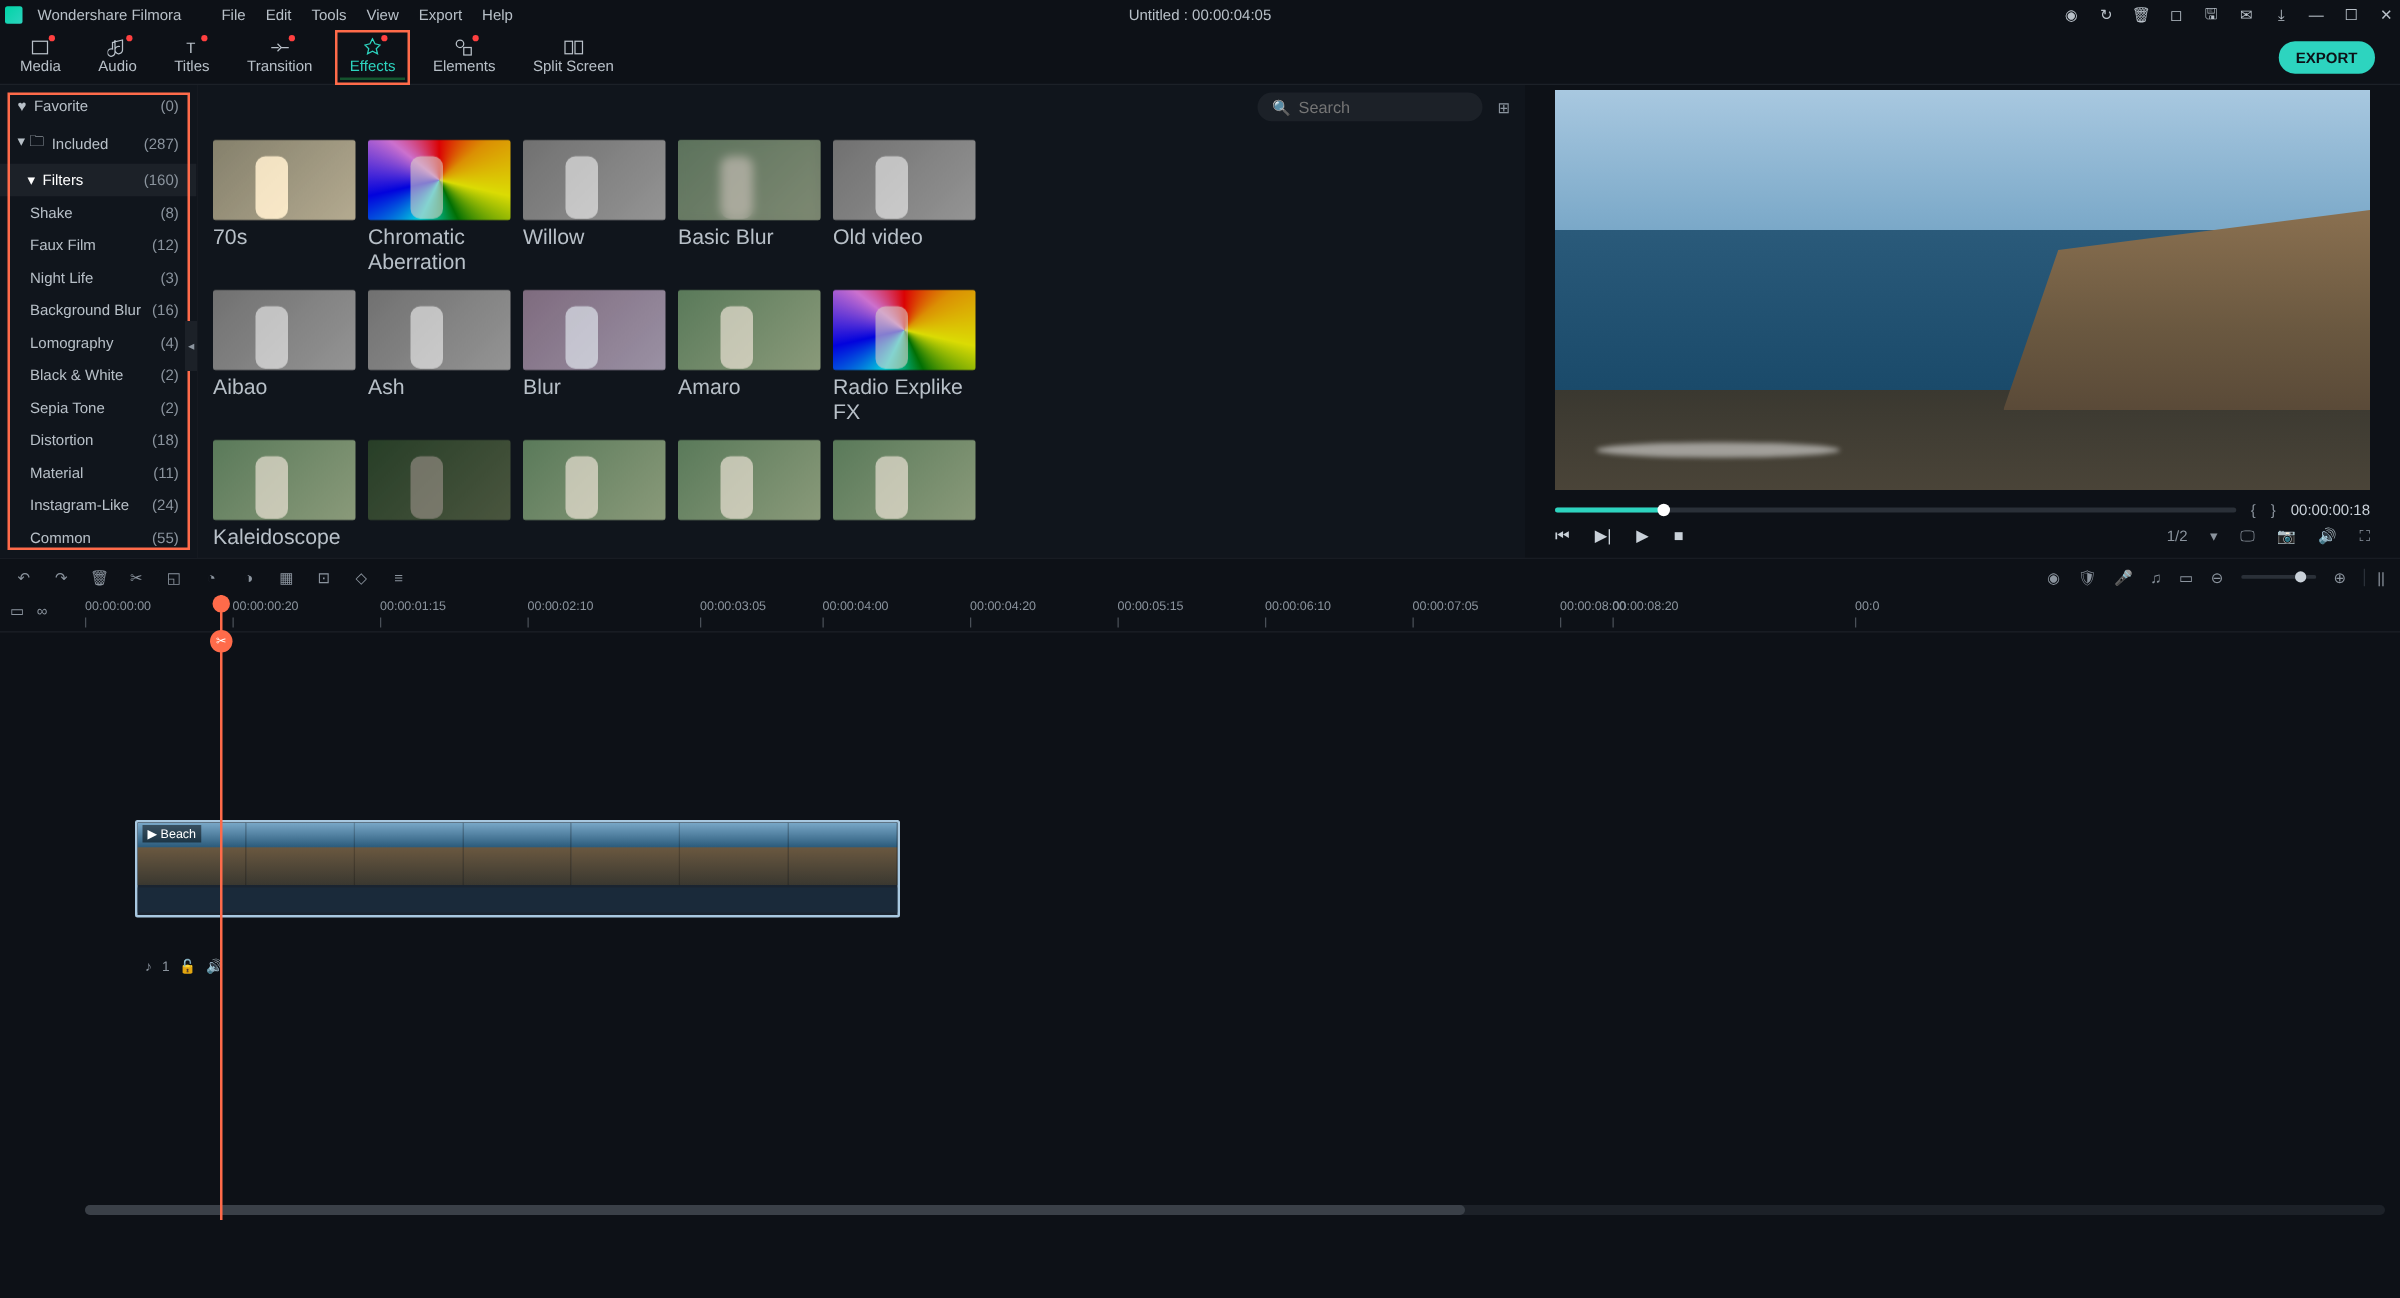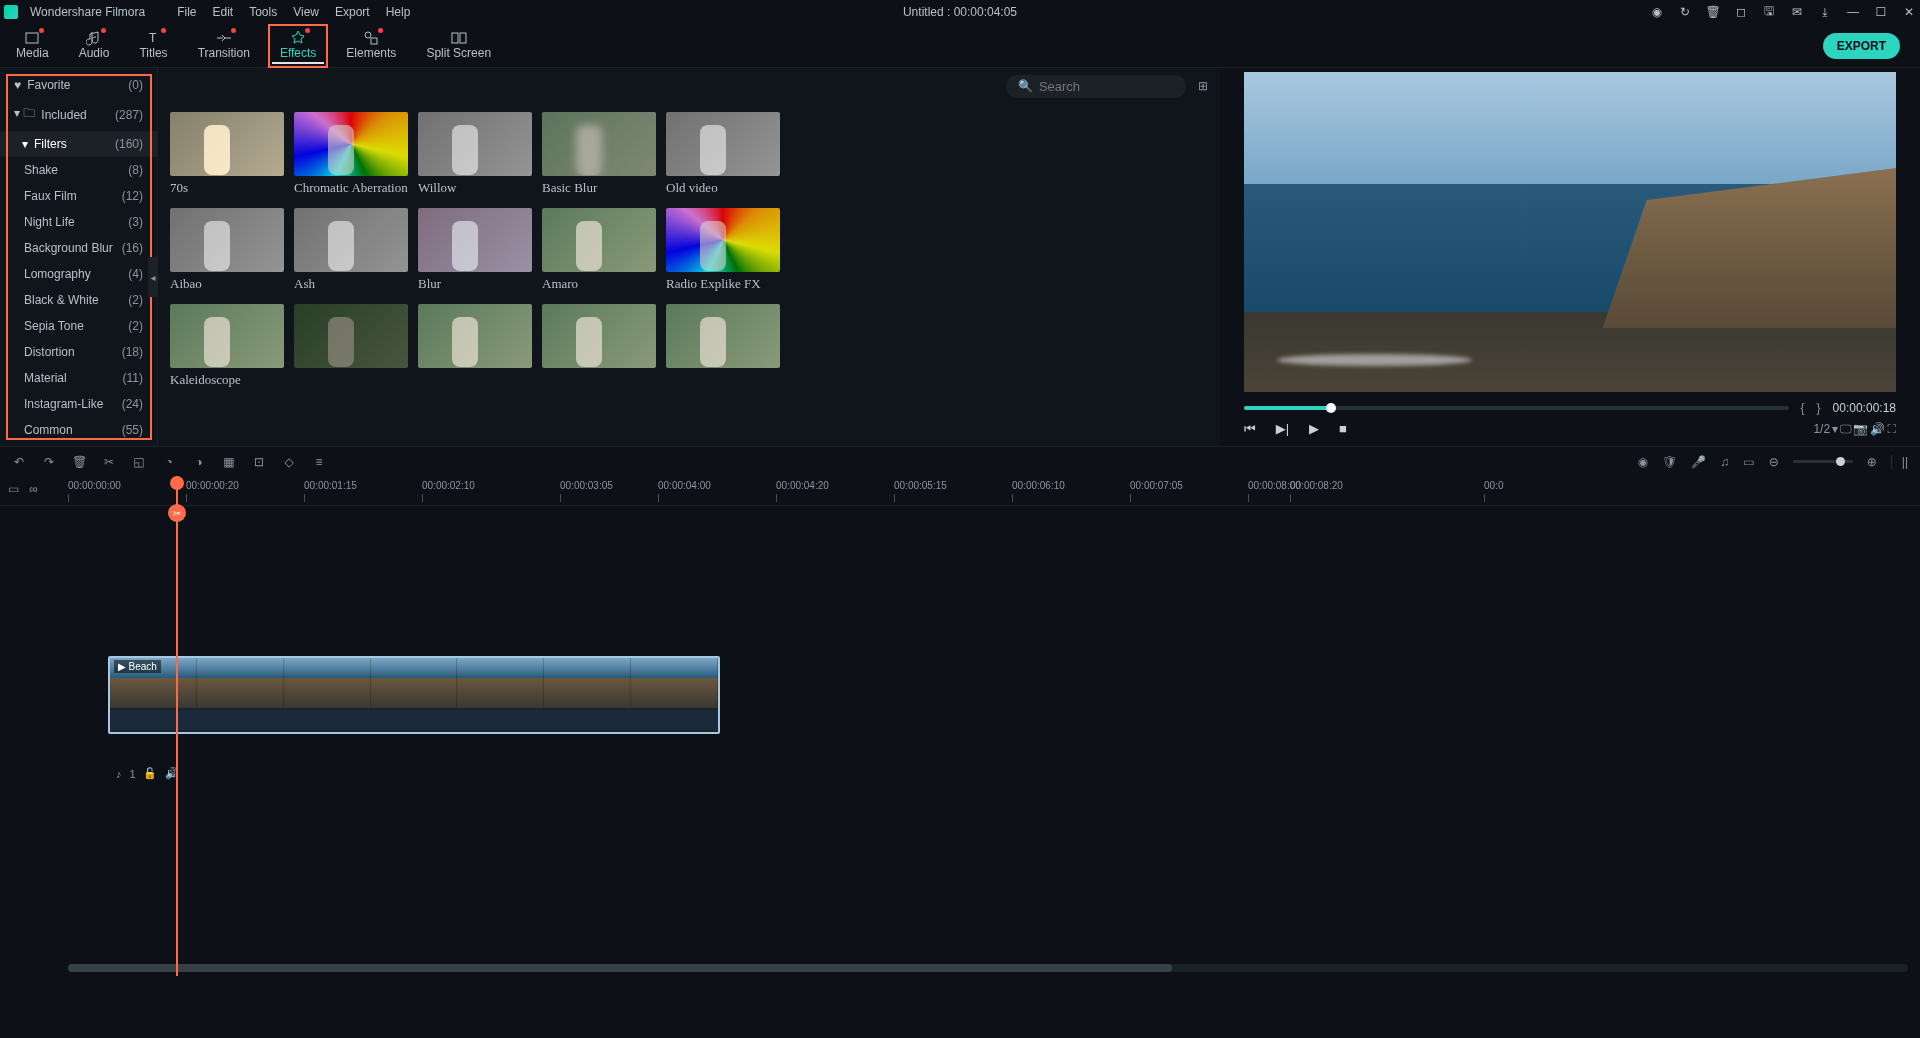--- a/index.html
+++ b/index.html
@@ -18,21 +18,21 @@
 .ico-yellow { color: #f0b400; }
 .ico-green { color: #00d4a6; }
 
 
 .ribbon { height: 44px; background: #0d1117; border-bottom: 1px solid #1c2128; display: flex; align-items: center; padding: 0 8px; justify-content: space-between; }
 .tabs { display: flex; gap: 14px; }
 .tab { display: flex; flex-direction: column; align-items: center; padding: 2px 8px; color: #b8c0c8; cursor: pointer; position: relative; }
 .tab .ticon { width: 16px; height: 16px; position: relative; }
 .tab .ticon::after { content:""; position:absolute; top:-2px; right:-4px; width:5px; height:5px; background:#ff4040; border-radius:50%; }
 .tab.no-dot .ticon::after { display:none; }
-.tab.active { color: #2dd4bf; border-bottom: 2px solid #e5e5e5; }
+.tab.active { color: #2dd4bf; border-bottom: 2px solid #14532d; }
 .tab.highlighted { outline: 2px solid #ff6b4a; outline-offset: 2px; }
 .export-btn { background: #2dd4bf; color: #0d1117; padding: 6px 14px; border-radius: 14px; font-weight: 600; border: none; cursor: pointer; font-size: 12px; margin-right:12px; }
 
 
 .middle { display: flex; height: 378px; }
 .sidebar { width: 158px; background: #10151c; border-right: 1px solid #1c2128; overflow-y: auto; outline: 2px solid #ff6b4a; outline-offset: -8px; position:relative; padding-top:4px; }
 .sb-item { display: flex; justify-content: space-between; align-items: center; padding: 6px 14px; color: #b8c0c8; cursor: pointer; font-size: 12px; }
 .sb-item .name { display:flex; align-items:center; gap:6px; }
 .sb-item.sub { padding-left: 24px; }
 .sb-item.sel { background: #1c2128; color: #fff; }
@@ -47,35 +47,35 @@
 .grid { padding: 8px 12px; display: grid; grid-template-columns: repeat(5, 114px); gap: 12px 10px; overflow-y: auto; align-content:start; }
 .gcell { display: flex; flex-direction: column; gap: 4px; }
 .gthumb { width: 114px; height: 64px; background: linear-gradient(135deg, #5a7a5a, #8a9a7a); border-radius: 2px; position:relative; overflow:hidden; }
 .gthumb::before { content:""; position:absolute; left:30%; top:20%; width:26px; height:50px; background:rgba(255,240,230,0.6); border-radius:8px; }
 .gthumb.bw { filter: grayscale(100%); }
 .gthumb.sep { filter: sepia(80%) saturate(70%); }
 .gthumb.rainbow { background: conic-gradient(red,orange,yellow,green,cyan,blue,violet,red); opacity:0.85; }
 .gthumb.blurthumb::after { content:""; position:absolute; inset:0; backdrop-filter: blur(4px); background:rgba(100,100,100,0.3); }
 .gthumb.cold { filter: hue-rotate(180deg) saturate(60%); }
 .gthumb.dark { filter: brightness(60%) contrast(120%); }
-.glabel { font-size: 13px; color: #b8c0c8; font-family: Liberation Serif, serif; }
+.glabel { font-size: 17px; color: #b8c0c8; }
 
 
 .preview { width: 700px; background: #0d1117; display: flex; flex-direction: column; padding: 4px 24px 0 24px; }
 .pvimg { flex: 1; background: linear-gradient(to bottom, #a8c8e0 0%, #7aa8c8 35%, #2a5a7a 35%, #1a4a6a 75%, #3a3830 75%, #4a4438 100%); position: relative; }
 .pvimg::after { content:""; position:absolute; right:0; top:30%; width:45%; height:50%; background: linear-gradient(to bottom, #8a7050 0%, #6a5840 60%, #5a4a38 100%); clip-path: polygon(15% 20%, 100% 0%, 100% 100%, 0% 100%); }
 .pvimg::before { content:""; position:absolute; bottom:8%; left:5%; width:30%; height:4%; background:rgba(255,255,255,0.5); border-radius:50%; filter:blur(2px); }
 .pvctrl { height: 54px; display: flex; flex-direction: column; justify-content: center; gap:6px; }
 .scrub { height: 4px; background: #2a3038; border-radius: 2px; position: relative; }
 .scrub-fill { height: 100%; width: 16%; background: #2dd4bf; border-radius: 2px; position:relative; }
 .scrub-fill::after { content:""; position:absolute; right:-5px; top:-3px; width:10px; height:10px; background:#fff; border-radius:50%; }
 .pvrow { display: flex; align-items: center; justify-content: space-between; }
 .pvbtns { display: flex; gap: 20px; color: #c9d1d9; }
 .pvbtns span { cursor:pointer; font-size:13px; }
-.pvright { display: flex; gap: 2px; align-items: flex-start; color: #8b949e; }
+.pvright { display: flex; gap: 18px; align-items: flex-start; color: #8b949e; }
 .tc { color: #c9d1d9; font-size: 12px; }
 
 
 .tltoolbar { height: 30px; background: #0d1117; border-top: 1px solid #1c2128; display: flex; align-items: center; padding: 0 12px; justify-content: space-between; }
 .tltools { display: flex; gap: 16px; color: #8b949e; }
 .tltools span { cursor: pointer; width:14px; text-align:center; }
 .tlright { display: flex; gap: 14px; align-items: center; color: #8b949e; }
 .zoom-slider { width: 60px; height: 3px; background: #2a3038; position: relative; border-radius:2px; }
 .zoom-slider::after { content:""; position:absolute; right:8px; top:-3px; width:9px; height:9px; background:#c9d1d9; border-radius:50%; }
 

